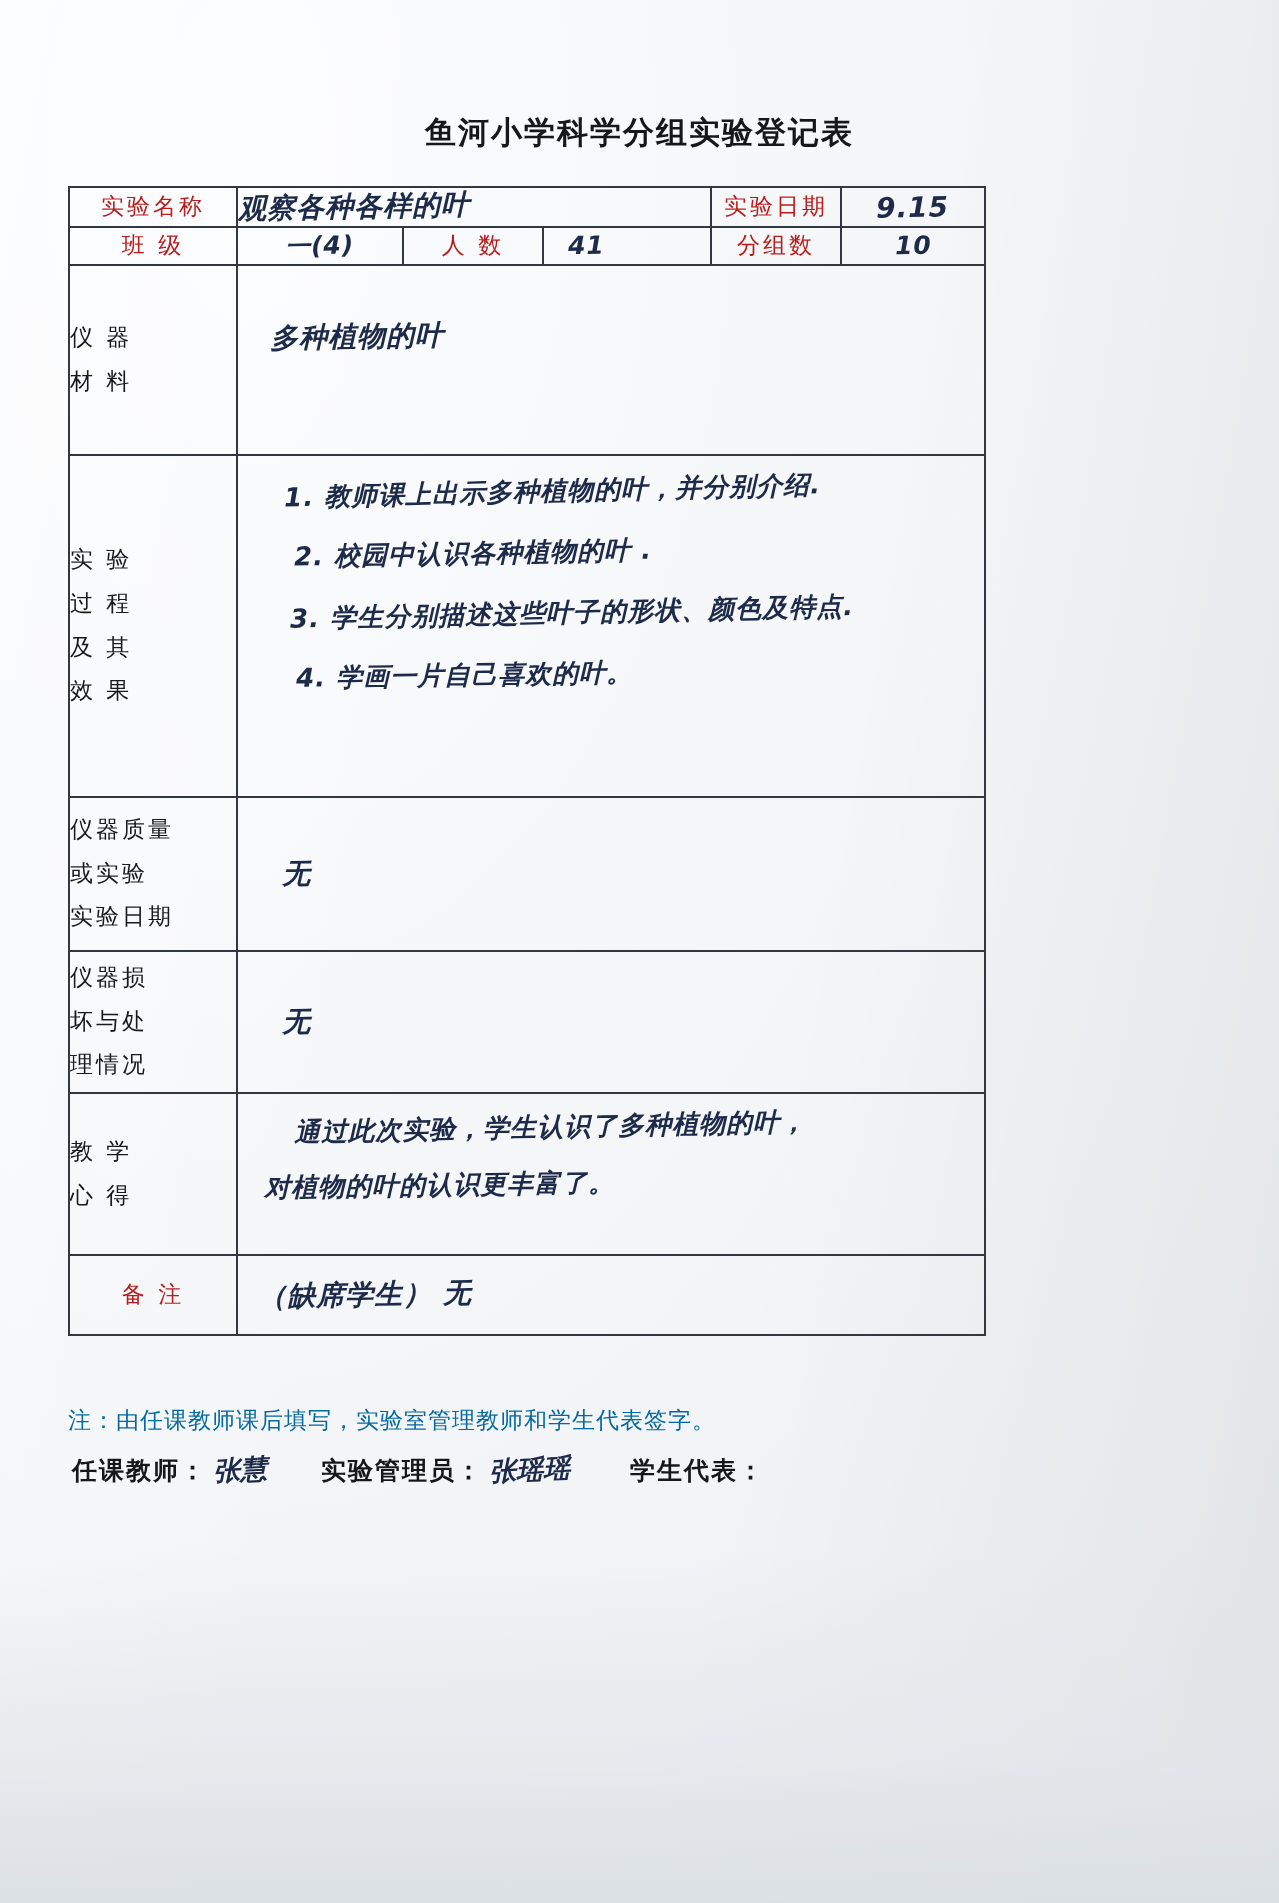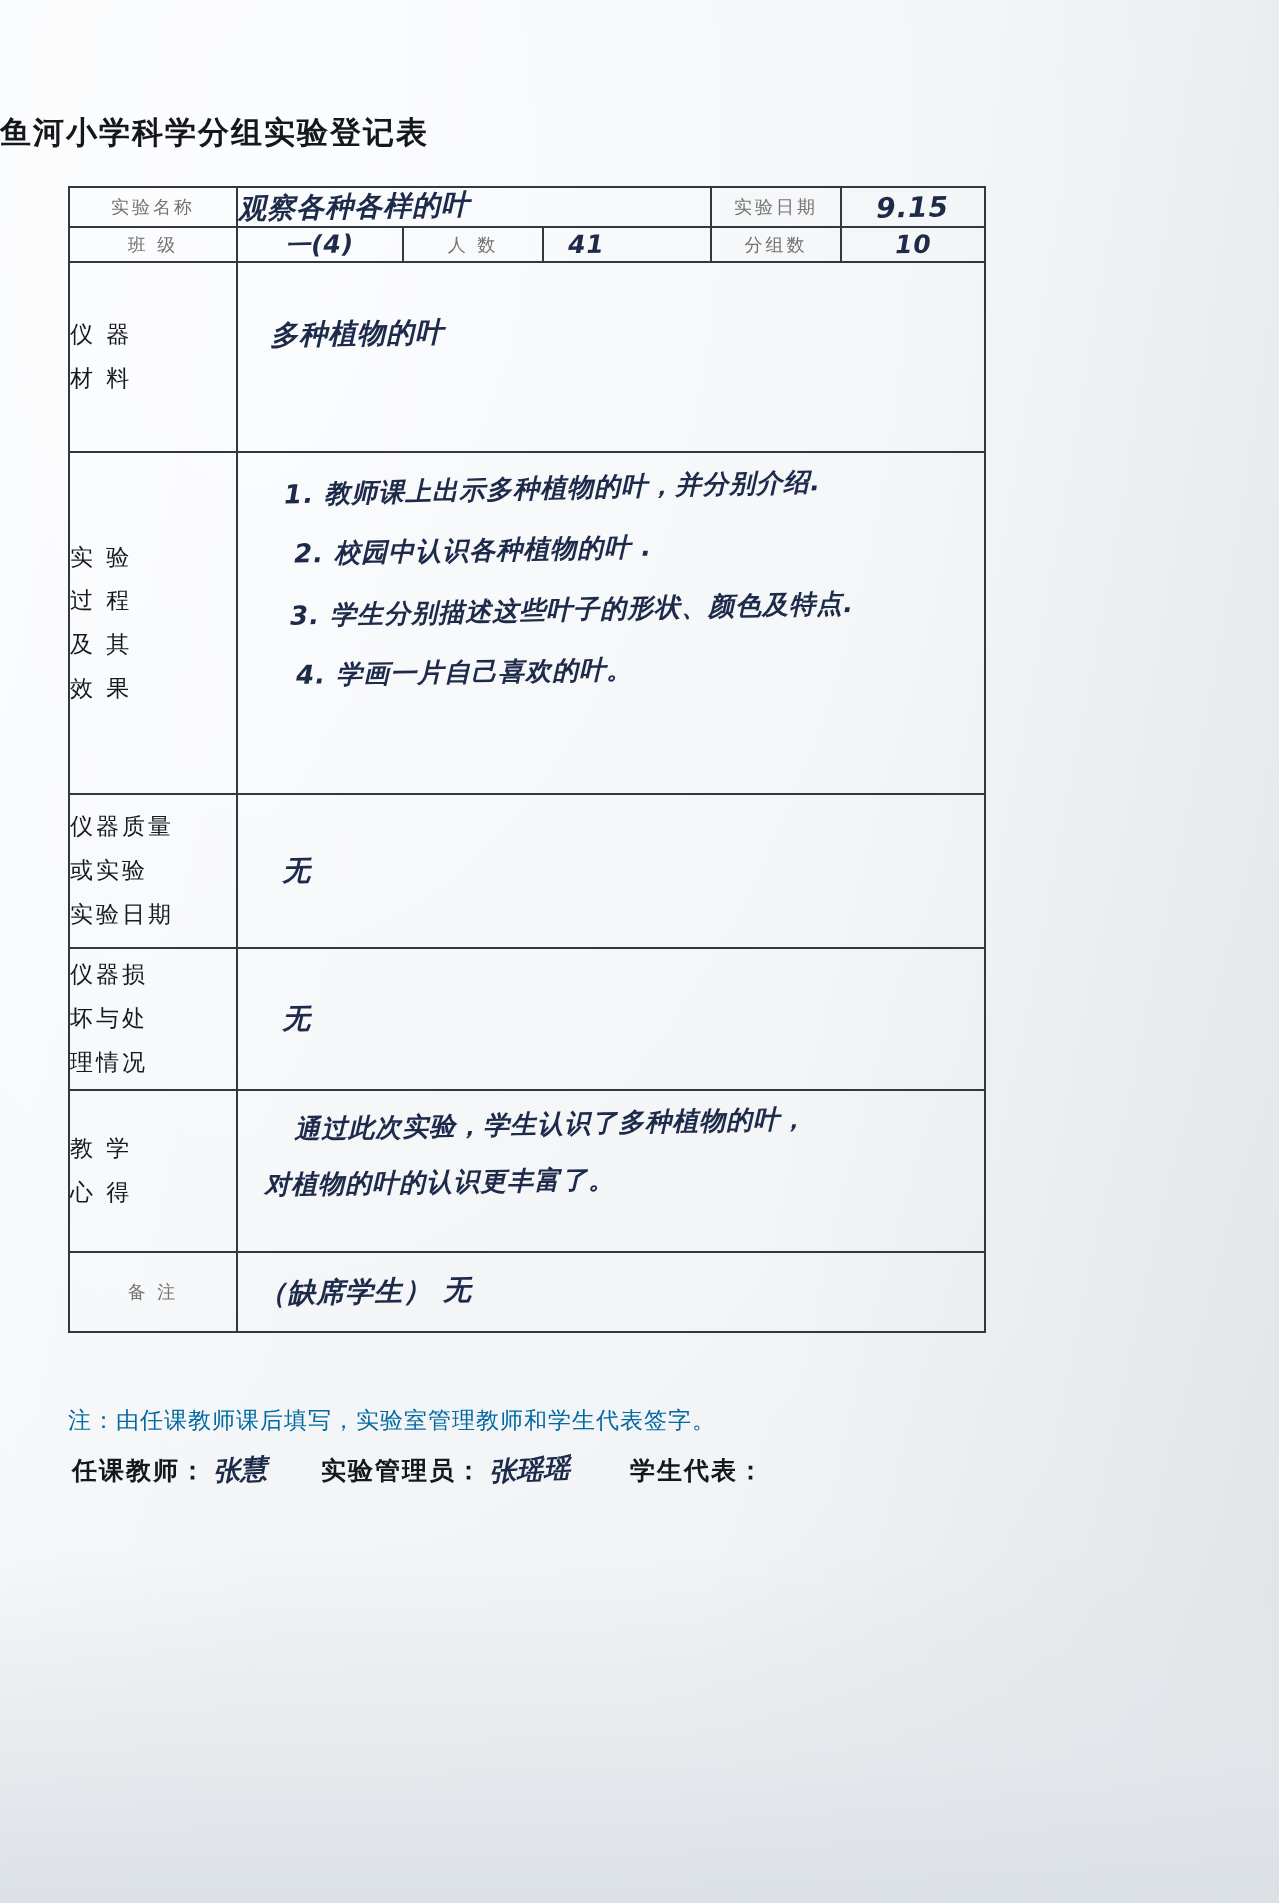--- a/index.html
+++ b/index.html
@@ -30,21 +30,21 @@
       linear-gradient(100deg, rgba(255,255,255,0.55) 0%, rgba(255,255,255,0.0) 35%),
       linear-gradient(-80deg, rgba(0,0,0,0.05) 0%, rgba(0,0,0,0.0) 40%);
     pointer-events: none;
   }
 
   .doc-title {
     position: absolute;
     top: 112px;
     left: 0;
     width: 100%;
-    text-align: left;
+    text-align: center;
     font-family: "DejaVu Serif", serif;
     font-size: 31px;
     font-weight: 700;
     letter-spacing: 2px;
     color: #15171a;
   }
 
   .table-wrap {
     position: absolute;
     left: 68px;
@@ -57,22 +57,22 @@
     table-layout: fixed;
   }
   table.reg td {
     border: 2px solid #31383f;
     padding: 0;
     vertical-align: middle;
     position: relative;
   }
   .lbl {
     font-family: "DejaVu Serif", serif;
-    font-size: 18px;
-    color: #737373;
+    font-size: 23px;
+    color: #b91c1c;
     text-align: center;
     line-height: 1.55;
     letter-spacing: 3px;
     padding: 6px 2px;
   }
   .lbl-multi {
     font-family: "DejaVu Serif", serif;
     font-size: 23px;
     text-align: left;
     line-height: 1.9;

